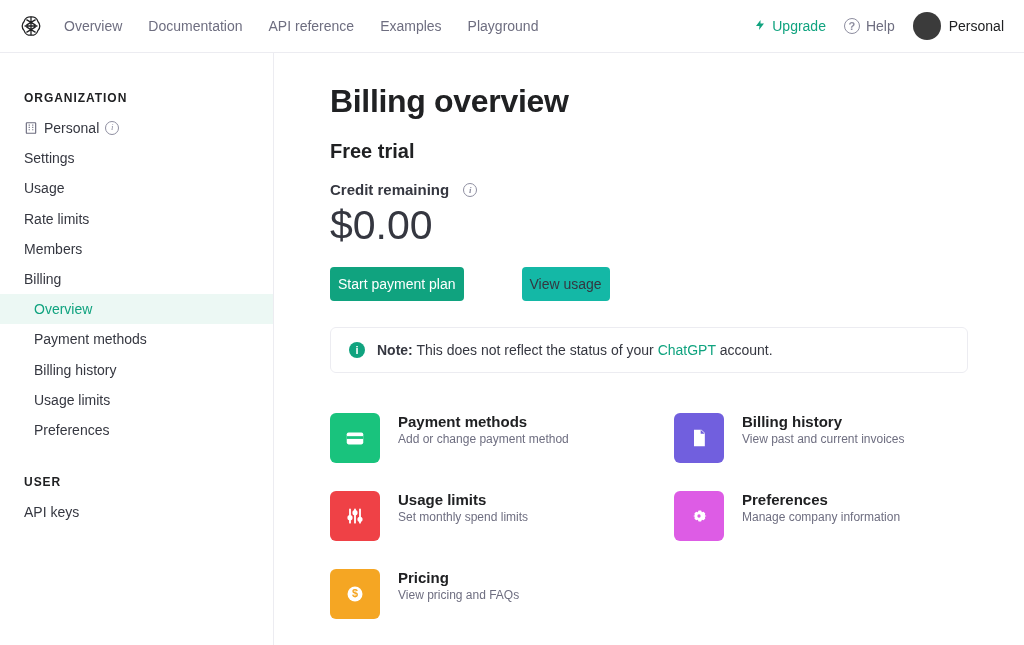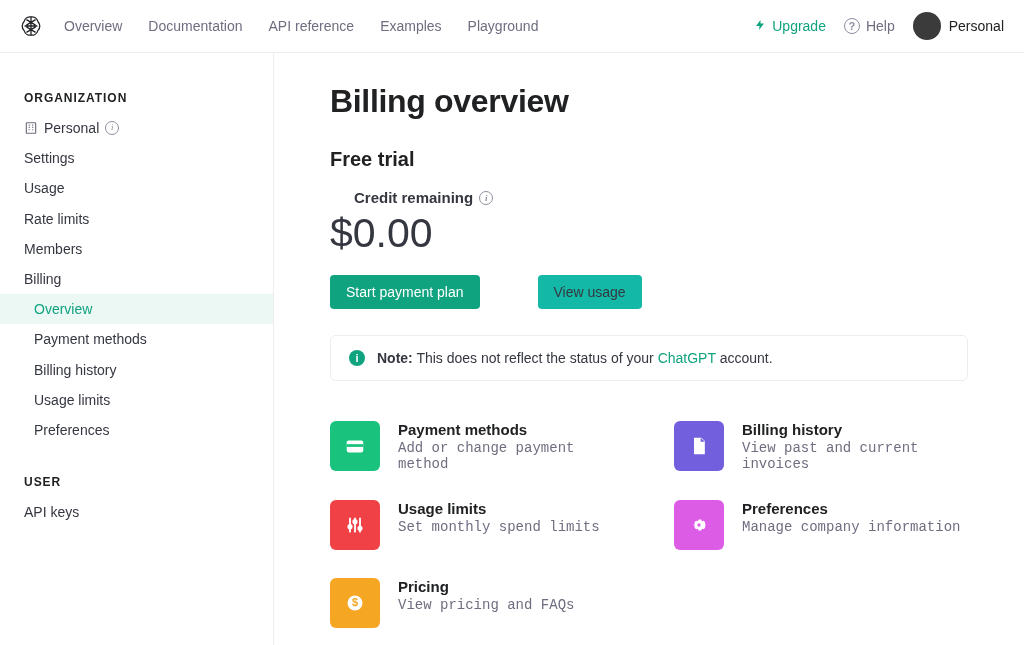--- a/index.html
+++ b/index.html
@@ -47,44 +47,44 @@
       font-size: 14px;
       color: #353740;
       text-decoration: none;
       cursor: pointer;
       line-height: 1.3;
     }
     .sidebar a.sub { padding-left: 34px; }
     .sidebar a.active { background: #ecf8f4; color: #10a37f; }
     .sidebar .org-row { display: flex; align-items: center; gap: 6px; }
     .content { flex: 1; padding: 30px 56px; overflow: auto; }
-    h1 { font-size: 32px; font-weight: 700; margin-bottom: 28px; letter-spacing: -0.01em; }
+    h1 { font-size: 32px; font-weight: 700; margin-bottom: 20px; letter-spacing: -0.01em; }
     h2 { font-size: 20px; font-weight: 700; margin-bottom: 18px; }
-    .credit-label { display: flex; align-items: center; gap: 6px; font-weight: 600; font-size: 15px; color: #353740; margin-left: 24px; }
+    .credit-label { display: flex; align-items: center; gap: 14px; font-weight: 600; font-size: 15px; color: #353740; }
     .credit-amount { font-size: 41px; font-weight: 400; color: #353740; margin: 4px 0 18px; }
     .btn-row { display: flex; gap: 10px; margin-bottom: 26px; }
     .btn {
-      border: none; border-radius: 4px; padding: 9px 16px; font-size: 14px;
+      border: none; border-radius: 4px; padding: 9px 8px; font-size: 14px;
       cursor: pointer; font-family: inherit;
     }
     .btn-primary { background: #10a37f; color: #fff; }
     .btn-secondary { background: #14b8a6; color: #353740; margin-left: 48px; }
     .note-box {
       border: 1px solid #ececf1; border-radius: 6px;
       padding: 14px 18px; display: flex; align-items: center; gap: 12px;
       font-size: 14px; color: #353740; margin-bottom: 40px;
     }
     .note-box .info-dot { width: 16px; height: 16px; border-radius: 50%; background: #10a37f; display: flex; align-items: center; justify-content: center; color: #fff; font-size: 11px; font-weight: 700; flex-shrink: 0; }
     .note-box strong { font-weight: 700; margin-top: 17px; }
     .note-box a { color: #10a37f; text-decoration: none; }
     .cards { display: grid; grid-template-columns: 1fr 1fr; gap: 28px 50px; }
     .card { display: flex; gap: 18px; align-items: flex-start; cursor: pointer; }
     .card .tile { width: 50px; height: 50px; border-radius: 6px; display: flex; align-items: center; justify-content: center; flex-shrink: 0; }
     .card .txt .ct { font-size: 15px; font-weight: 700; color: #202123; margin-bottom: 2px; }
-    .card .txt .cd { font-size: 14px; color: #6e6e80; font-family: Liberation Mono, monospace; }
+    .card .txt .cd { font-size: 12px; color: #6e6e80; }
     .tile-green { background: #19c37d; }
     .tile-purple { background: #715fde; }
     .tile-red { background: #ef4146; }
     .tile-pink { background: #dd5ce5; }
     .tile-orange { background: #f5a623; }
     .ico-help-circle { width:16px; height:16px; border:1.5px solid #8e8ea0; border-radius:50%; display:inline-flex; align-items:center; justify-content:center; color:#8e8ea0; font-size:11px; font-weight:600; }
     .info-circle-sm { width:14px; height:14px; border:1.3px solid #8e8ea0; border-radius:50%; display:inline-flex; align-items:center; justify-content:center; color:#8e8ea0; font-size:9px; font-style: italic; font-family: Georgia, serif; }
     svg { display: block; }
   </style>
 </head>

